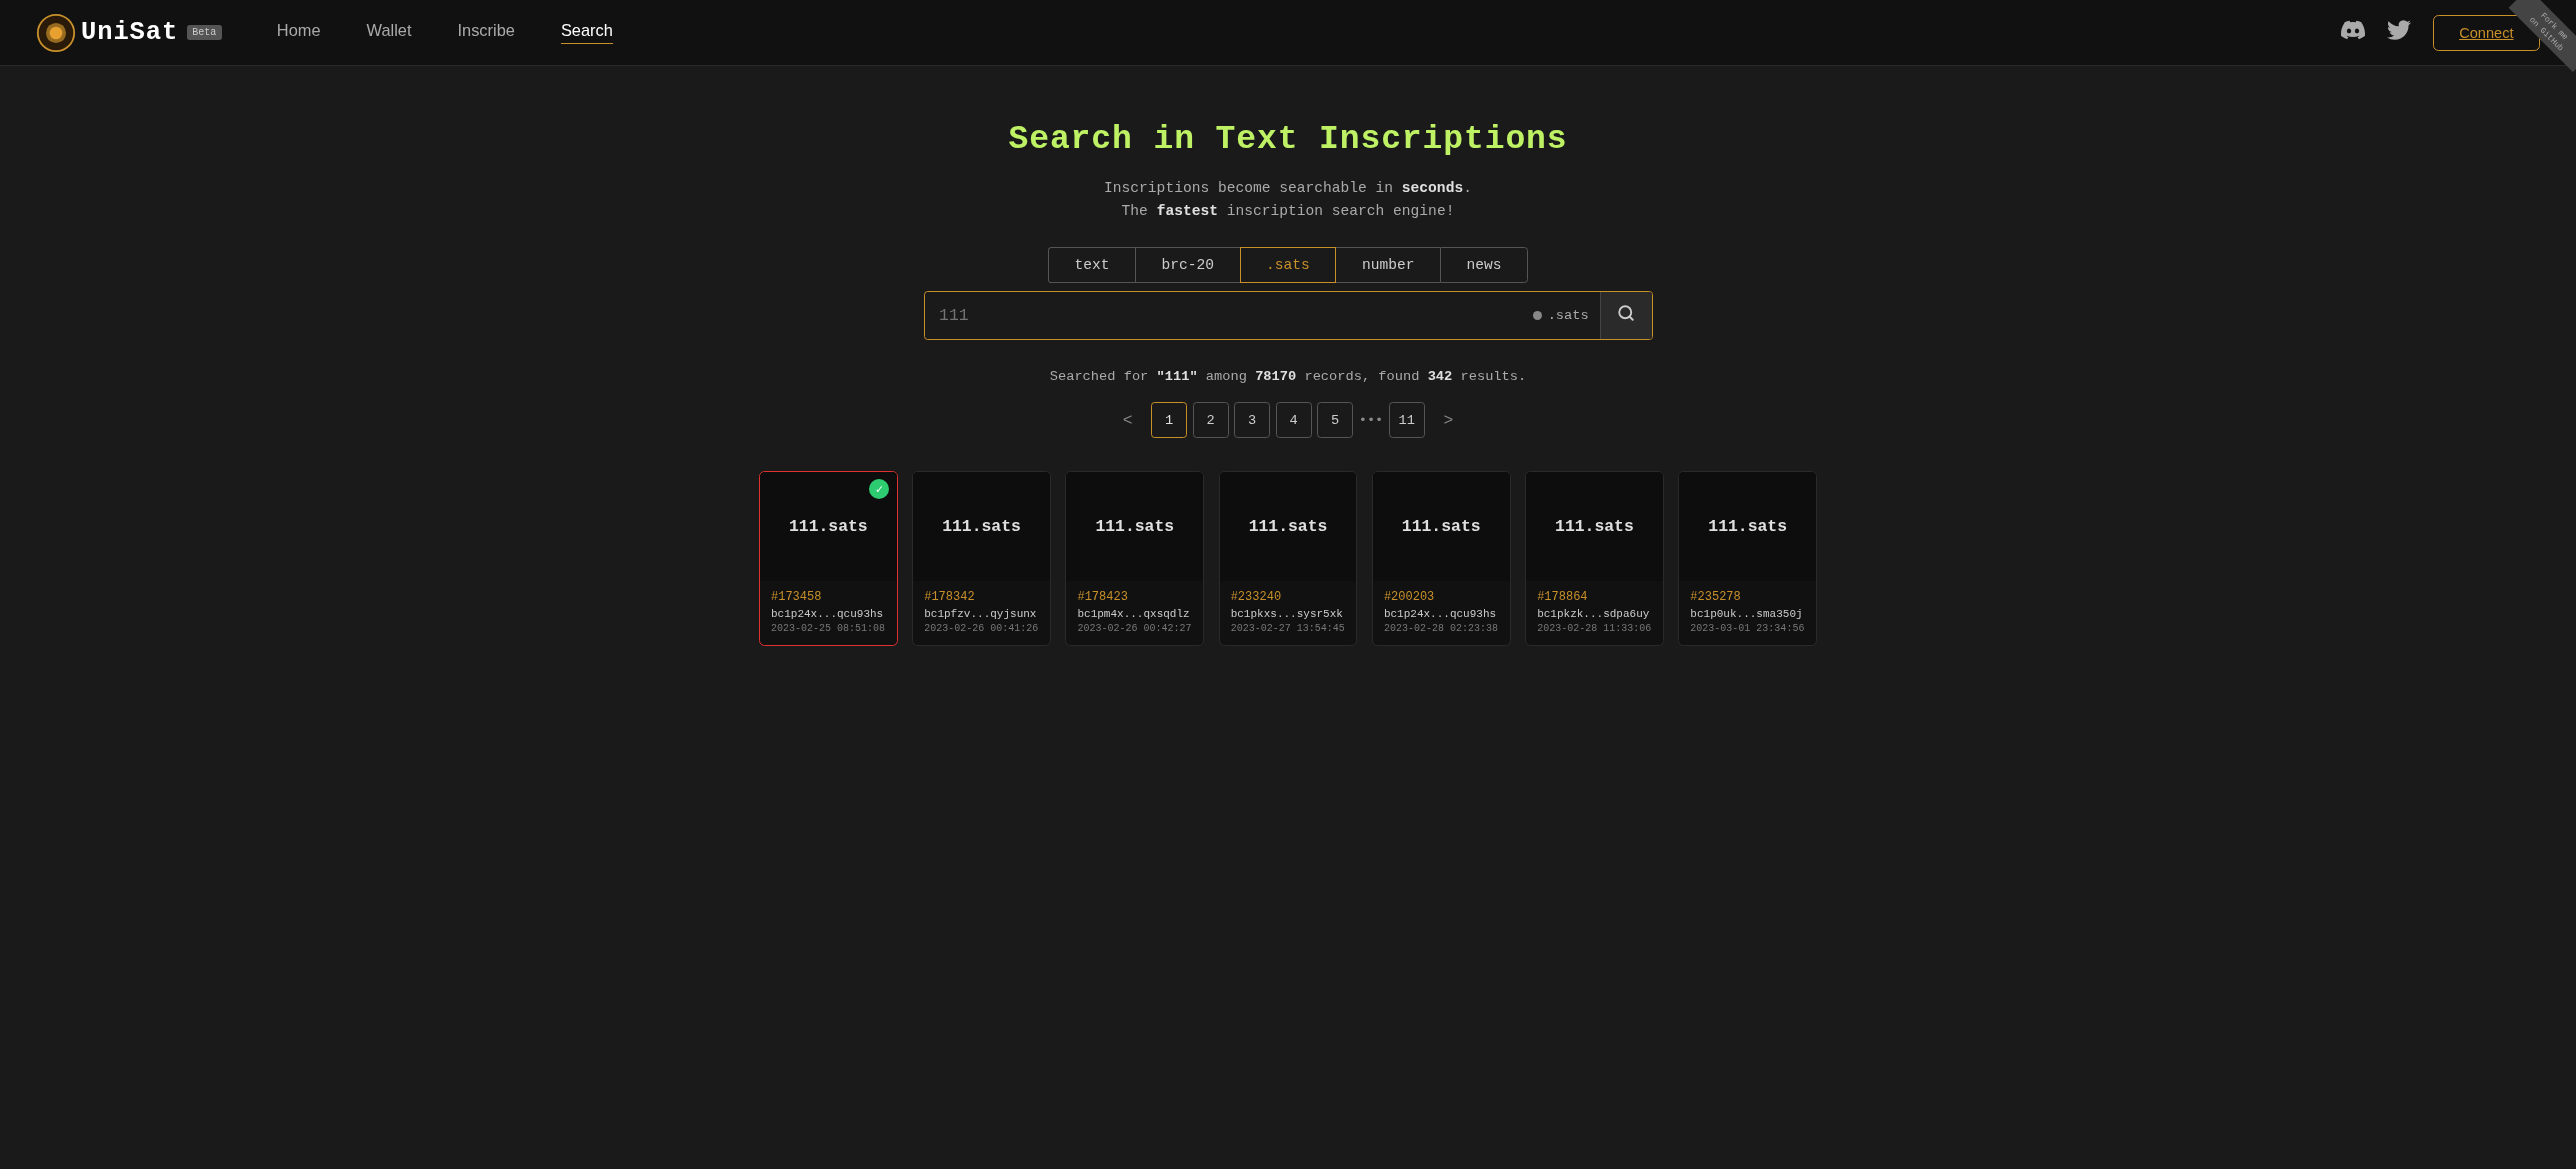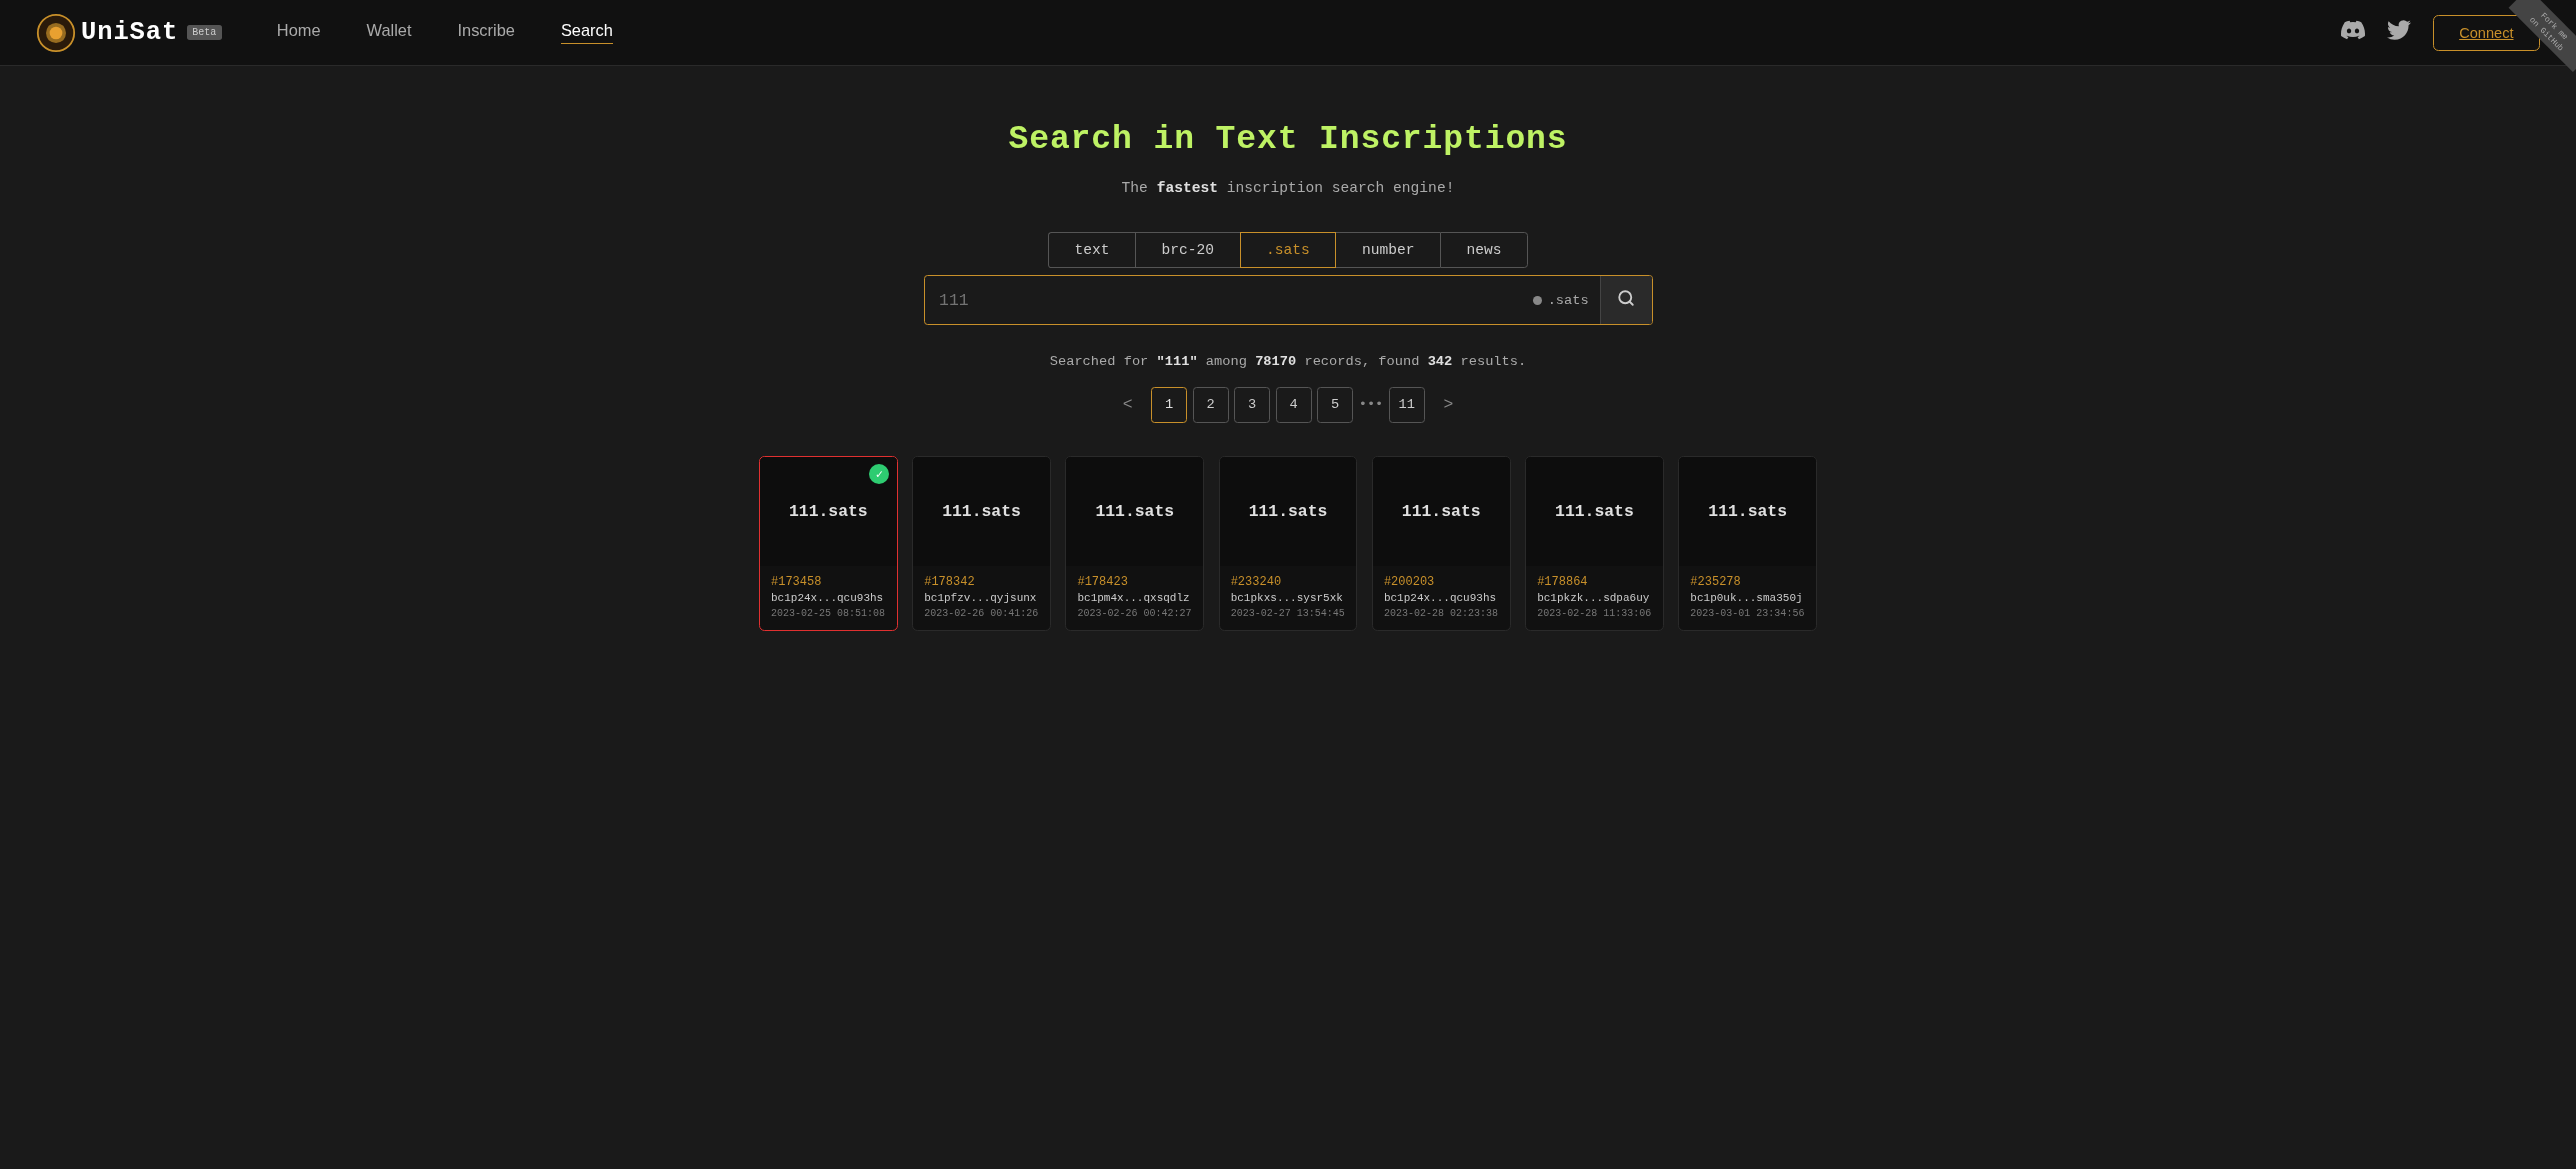--- a/index.html
+++ b/index.html
@@ -131,21 +131,21 @@
     .subtitle strong {
       color: #e0e0e0;
       font-weight: bold;
     }
 
     
     .tabs {
       display: flex;
       justify-content: center;
       gap: 0;
-      margin: 36px auto 0;
+      margin: 28px auto 0;
       width: fit-content;
     }
     .tab {
       border: 0.9px solid #555;
       background: #1a1a1a;
       color: #ccc;
       padding: 9px 25.5px;
       font-size: 14.6px;
       cursor: pointer;
       font-family: 'Courier New', monospace;
@@ -364,20 +364,23 @@
   </div>
 
   <div class="fork-ribbon">
     <div class="fork-ribbon-inner">Fork me<br>on GitHub</div>
   </div>
 </nav>
 
 <main>
   <h1 class="page-title">Search in Text Inscriptions</h1>
 
+  <p class="subtitle">
+    <span>Inscriptions become searchable in </span><strong>seconds</strong><span>.</span>
+  </p>
   <p class="subtitle">
     <span>The </span><strong>fastest</strong><span> inscription search engine!</span>
   </p>
 
   <div class="tabs">
     <button class="tab">text</button>
     <button class="tab">brc-20</button>
     <button class="tab active">.sats</button>
     <button class="tab">number</button>
     <button class="tab">news</button>

